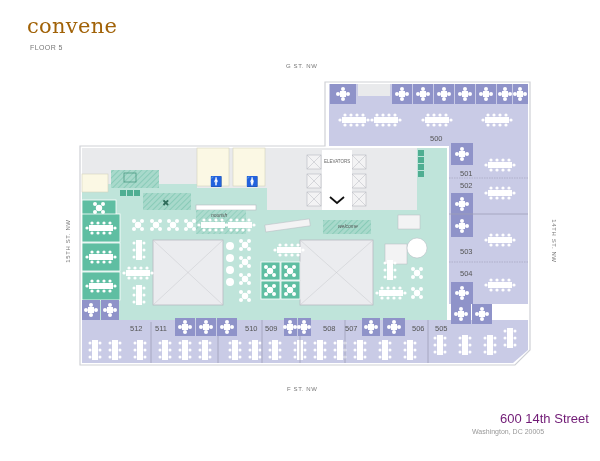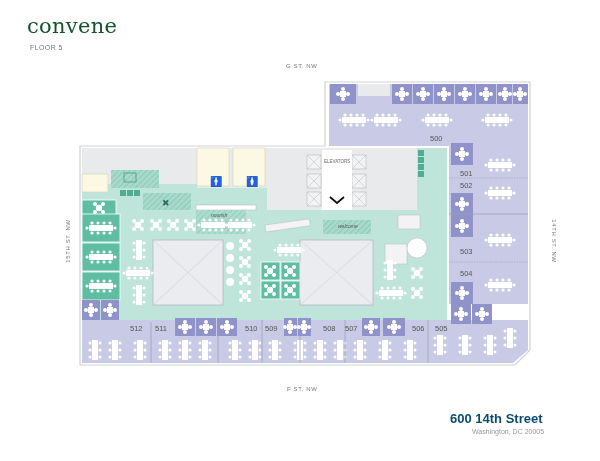--- a/index.html
+++ b/index.html
@@ -1,28 +1,28 @@
 <!DOCTYPE html>
 <html><head>
 <meta charset="utf-8">
 <style>
   * { box-sizing: border-box; margin: 0; padding: 0; }
   html, body { width: 600px; height: 461px; background: #ffffff; overflow: hidden; }
   body { position: relative; font-family: "Liberation Sans", sans-serif; color: #333; }
 
-  .brand { position: absolute; left: 27px; top: 14px; font-family: "DejaVu Serif", serif; font-size: 21px; color: #14532d; letter-spacing: 0.3px; }
+  .brand { position: absolute; left: 27px; top: 14px; font-family: "DejaVu Serif", serif; font-size: 21px; color: #a16207; letter-spacing: 0.3px; }
   .floor-label { position: absolute; left: 30px; top: 44px; font-size: 7px; color: #777; letter-spacing: 0.4px; }
 
   .street { position: absolute; font-size: 6px; color: #777; letter-spacing: 0.6px; white-space: nowrap; }
   .street.top { left: 286px; top: 63px; }
   .street.bottom { left: 287px; top: 386px; }
   .street.left { left: 46px; top: 238px; transform: rotate(-90deg); transform-origin: center; }
   .street.right { left: 532px; top: 238px; transform: rotate(90deg); transform-origin: center; }
 
-  .address { position: absolute; left: 450px; top: 411px; font-size: 13px; color: #0c4a6e; font-weight: bold; }
+  .address { position: absolute; left: 500px; top: 411px; font-size: 13px; color: #701a75; }
   .city { position: absolute; left: 472px; top: 428px; font-size: 7px; color: #999; }
 
   .plan { position: absolute; left: 0; top: 0; width: 600px; height: 461px; }
 </style>
 </head>
 <body>
 
 <div class="brand">convene</div>
 <div class="floor-label">FLOOR 5</div>
 

